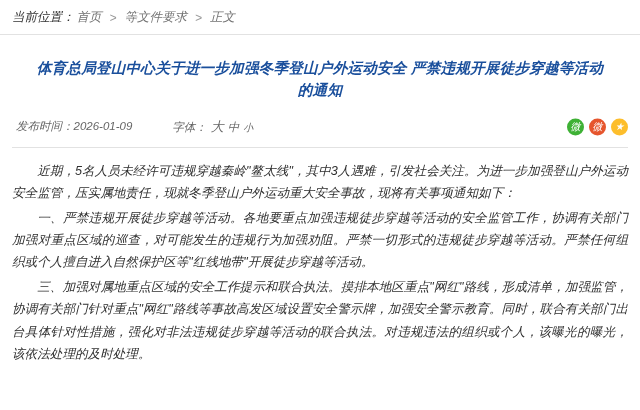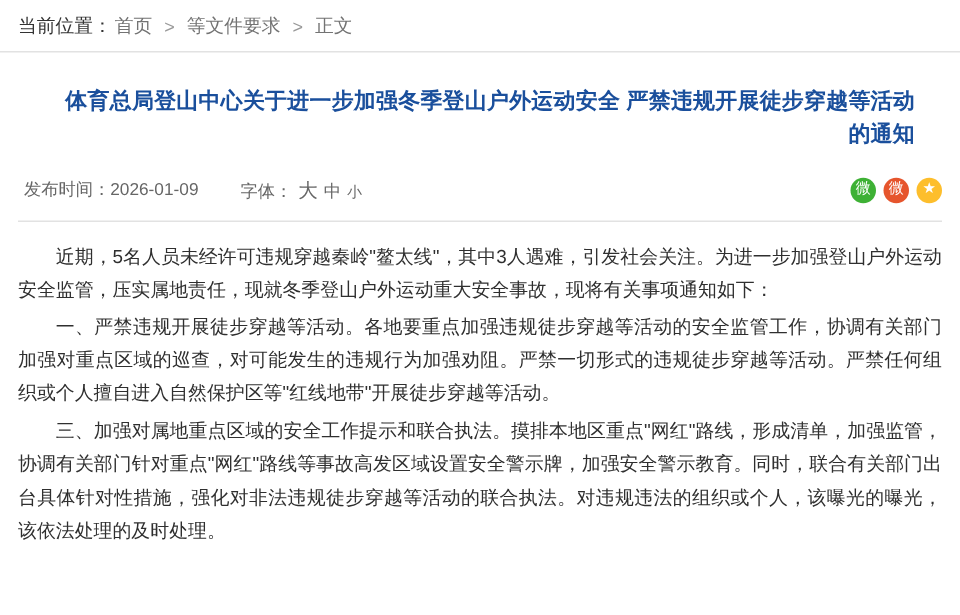--- a/index.html
+++ b/index.html
@@ -12,20 +12,21 @@
     background: #ffffff;
     font-family: "Liberation Sans", sans-serif;
     color: #333333;
     overflow: hidden;
   }
   .page {
     width: 640px;
     height: 410px;
     position: relative;
     box-sizing: border-box;
+    font-style: italic;
   }
   
   .breadcrumb {
     display: flex;
     align-items: center;
     padding: 9px 12px 0 12px;
     font-size: 12.5px;
     color: #333;
     white-space: nowrap;
   }
@@ -44,21 +45,21 @@
   }
   .rule {
     margin: 8px 0 0 0;
     border: none;
     border-top: 1px solid #e2e2e2;
     height: 0;
   }
   
   .title {
     margin: 23px 30px 0 30px;
-    text-align: right;
+    text-align: center;
     font-size: 14.6px;
     font-weight: bold;
     color: #1a4f9c;
     line-height: 1.5;
     letter-spacing: 0.2px;
   }
   
   .meta {
     margin-top: 16px;
     display: flex;
@@ -68,21 +69,21 @@
     position: relative;
   }
   .meta .item {
     margin: 0 16px;
     white-space: nowrap;
   }
   .meta .value {
     color: #666;
   }
   .meta .fontsize {
-    margin: 0 12px;
+    margin: 0 24px;
     white-space: nowrap;
   }
   .meta .fontsize .sz {
     cursor: pointer;
     margin-left: 4px;
     color: #666;
   }
   .meta .fontsize .sz.big { font-size: 13px; }
   .meta .fontsize .sz.mid { font-size: 11.5px; }
   .meta .fontsize .sz.small { font-size: 10px; }

